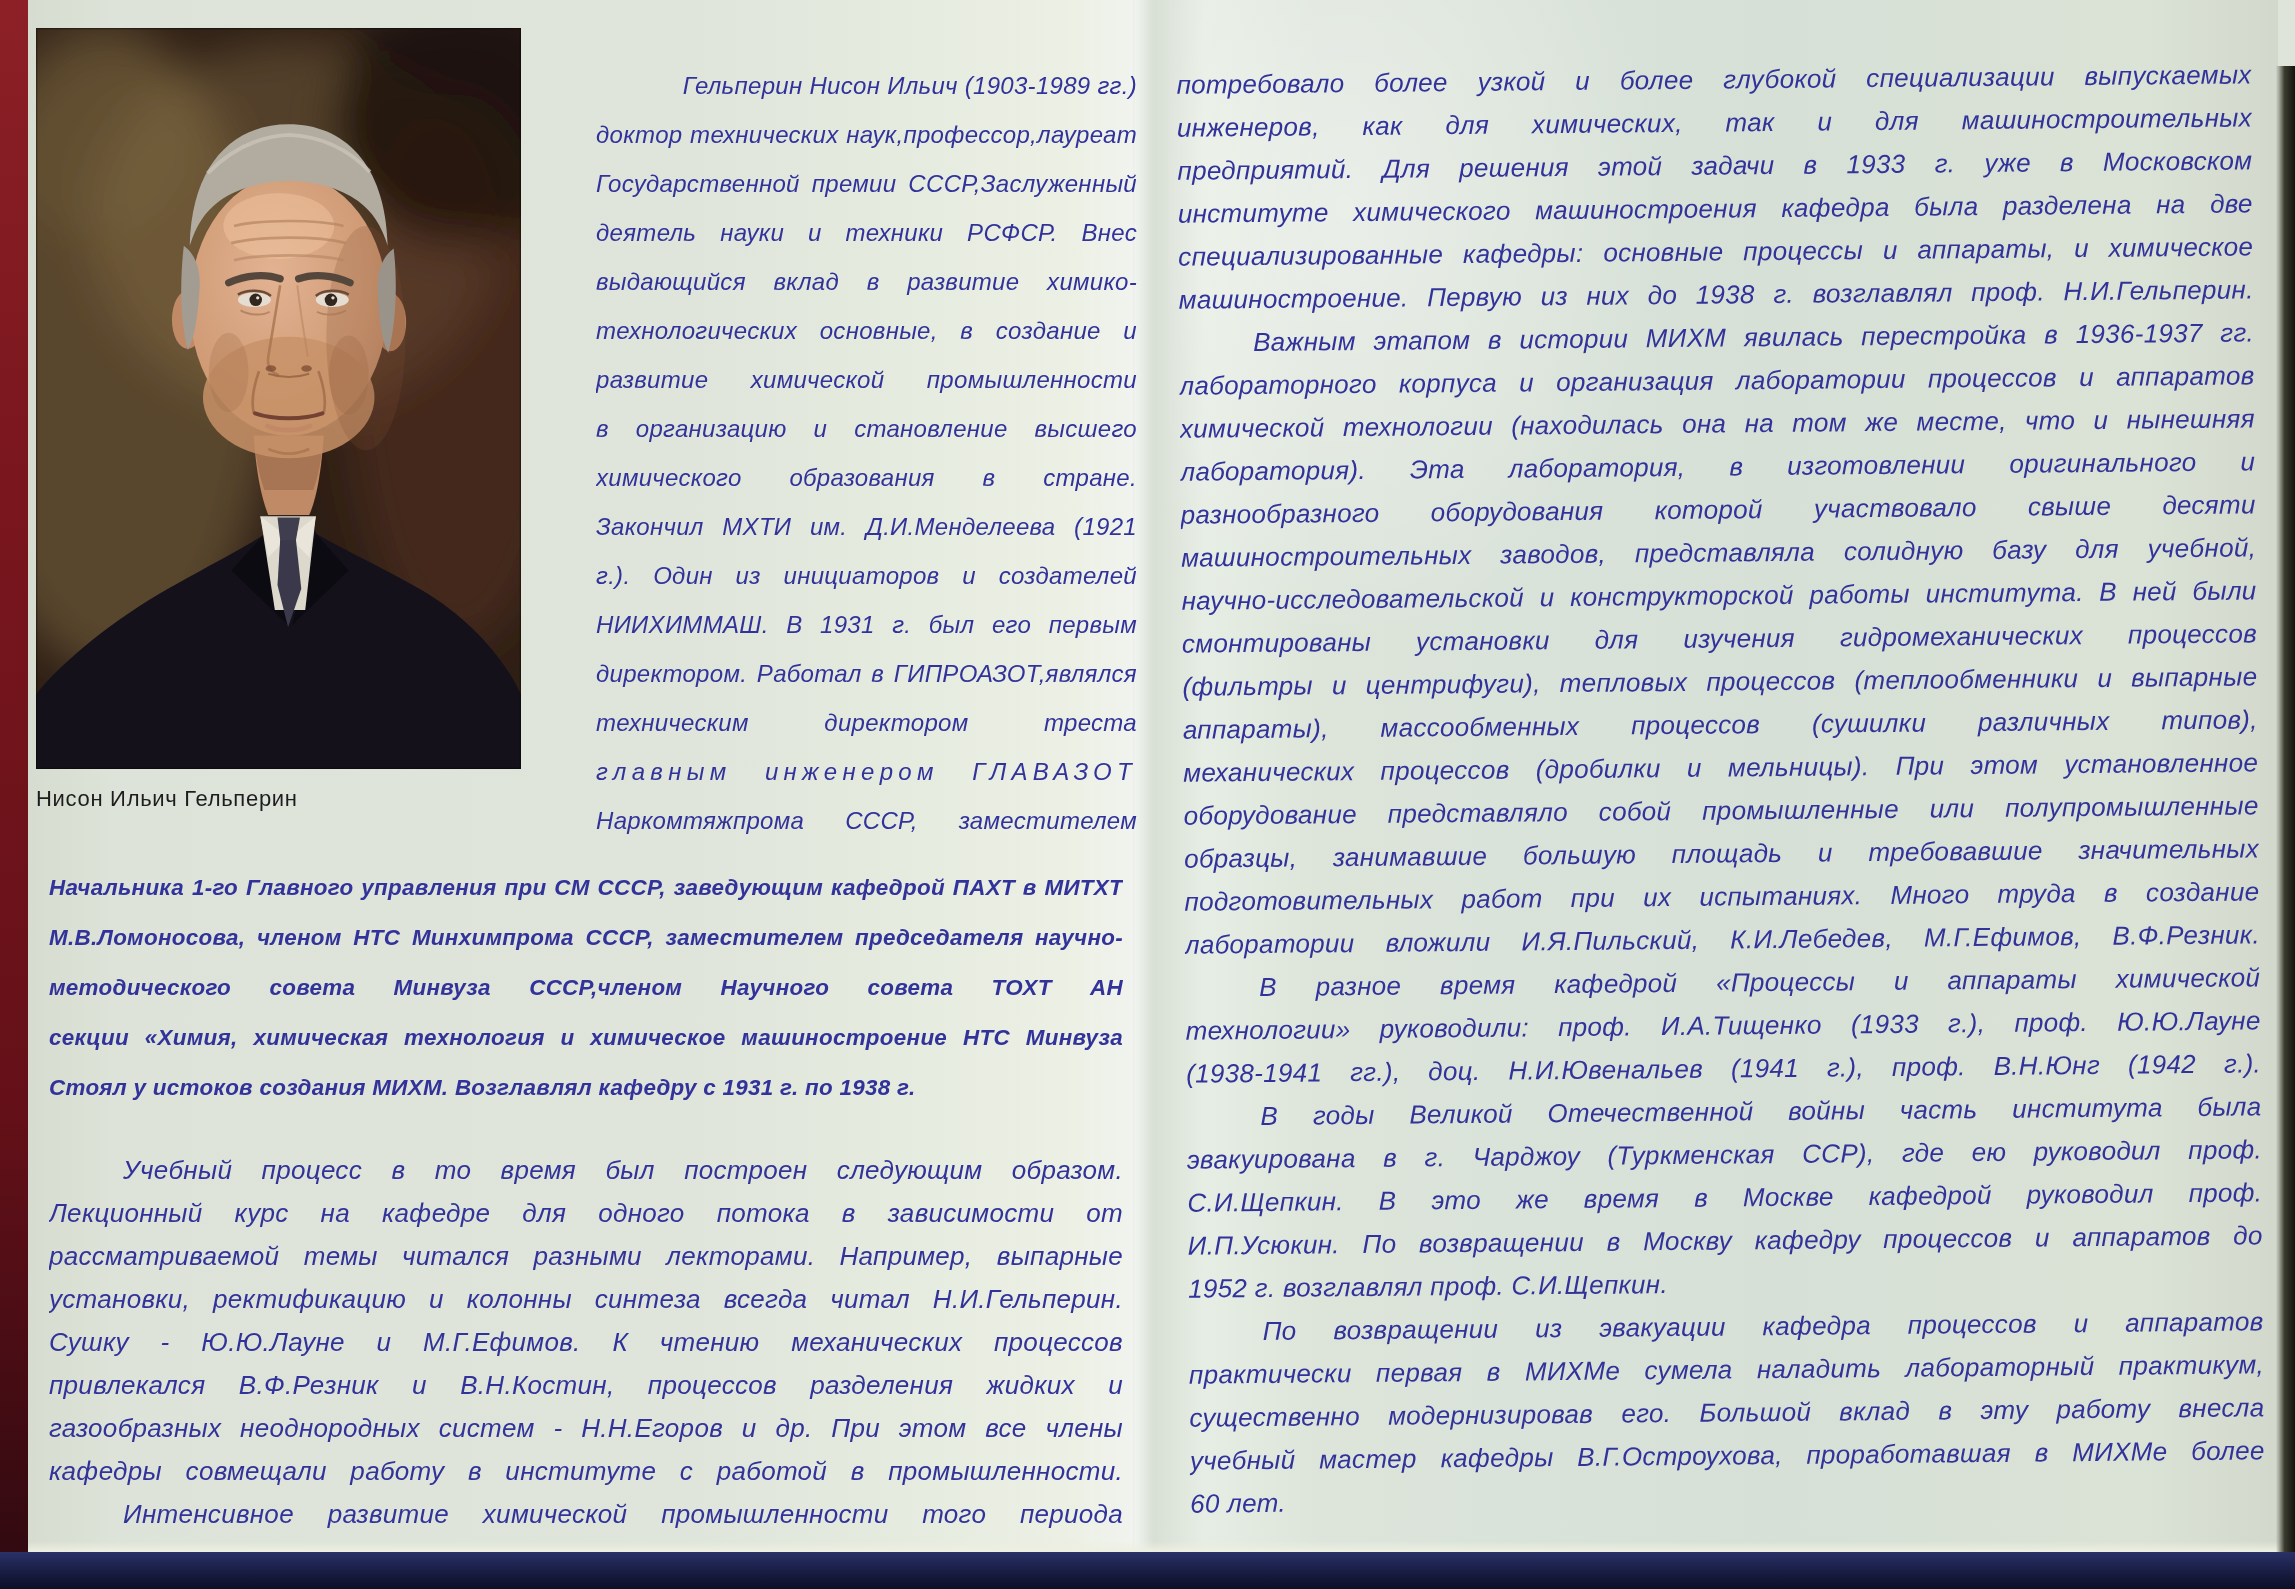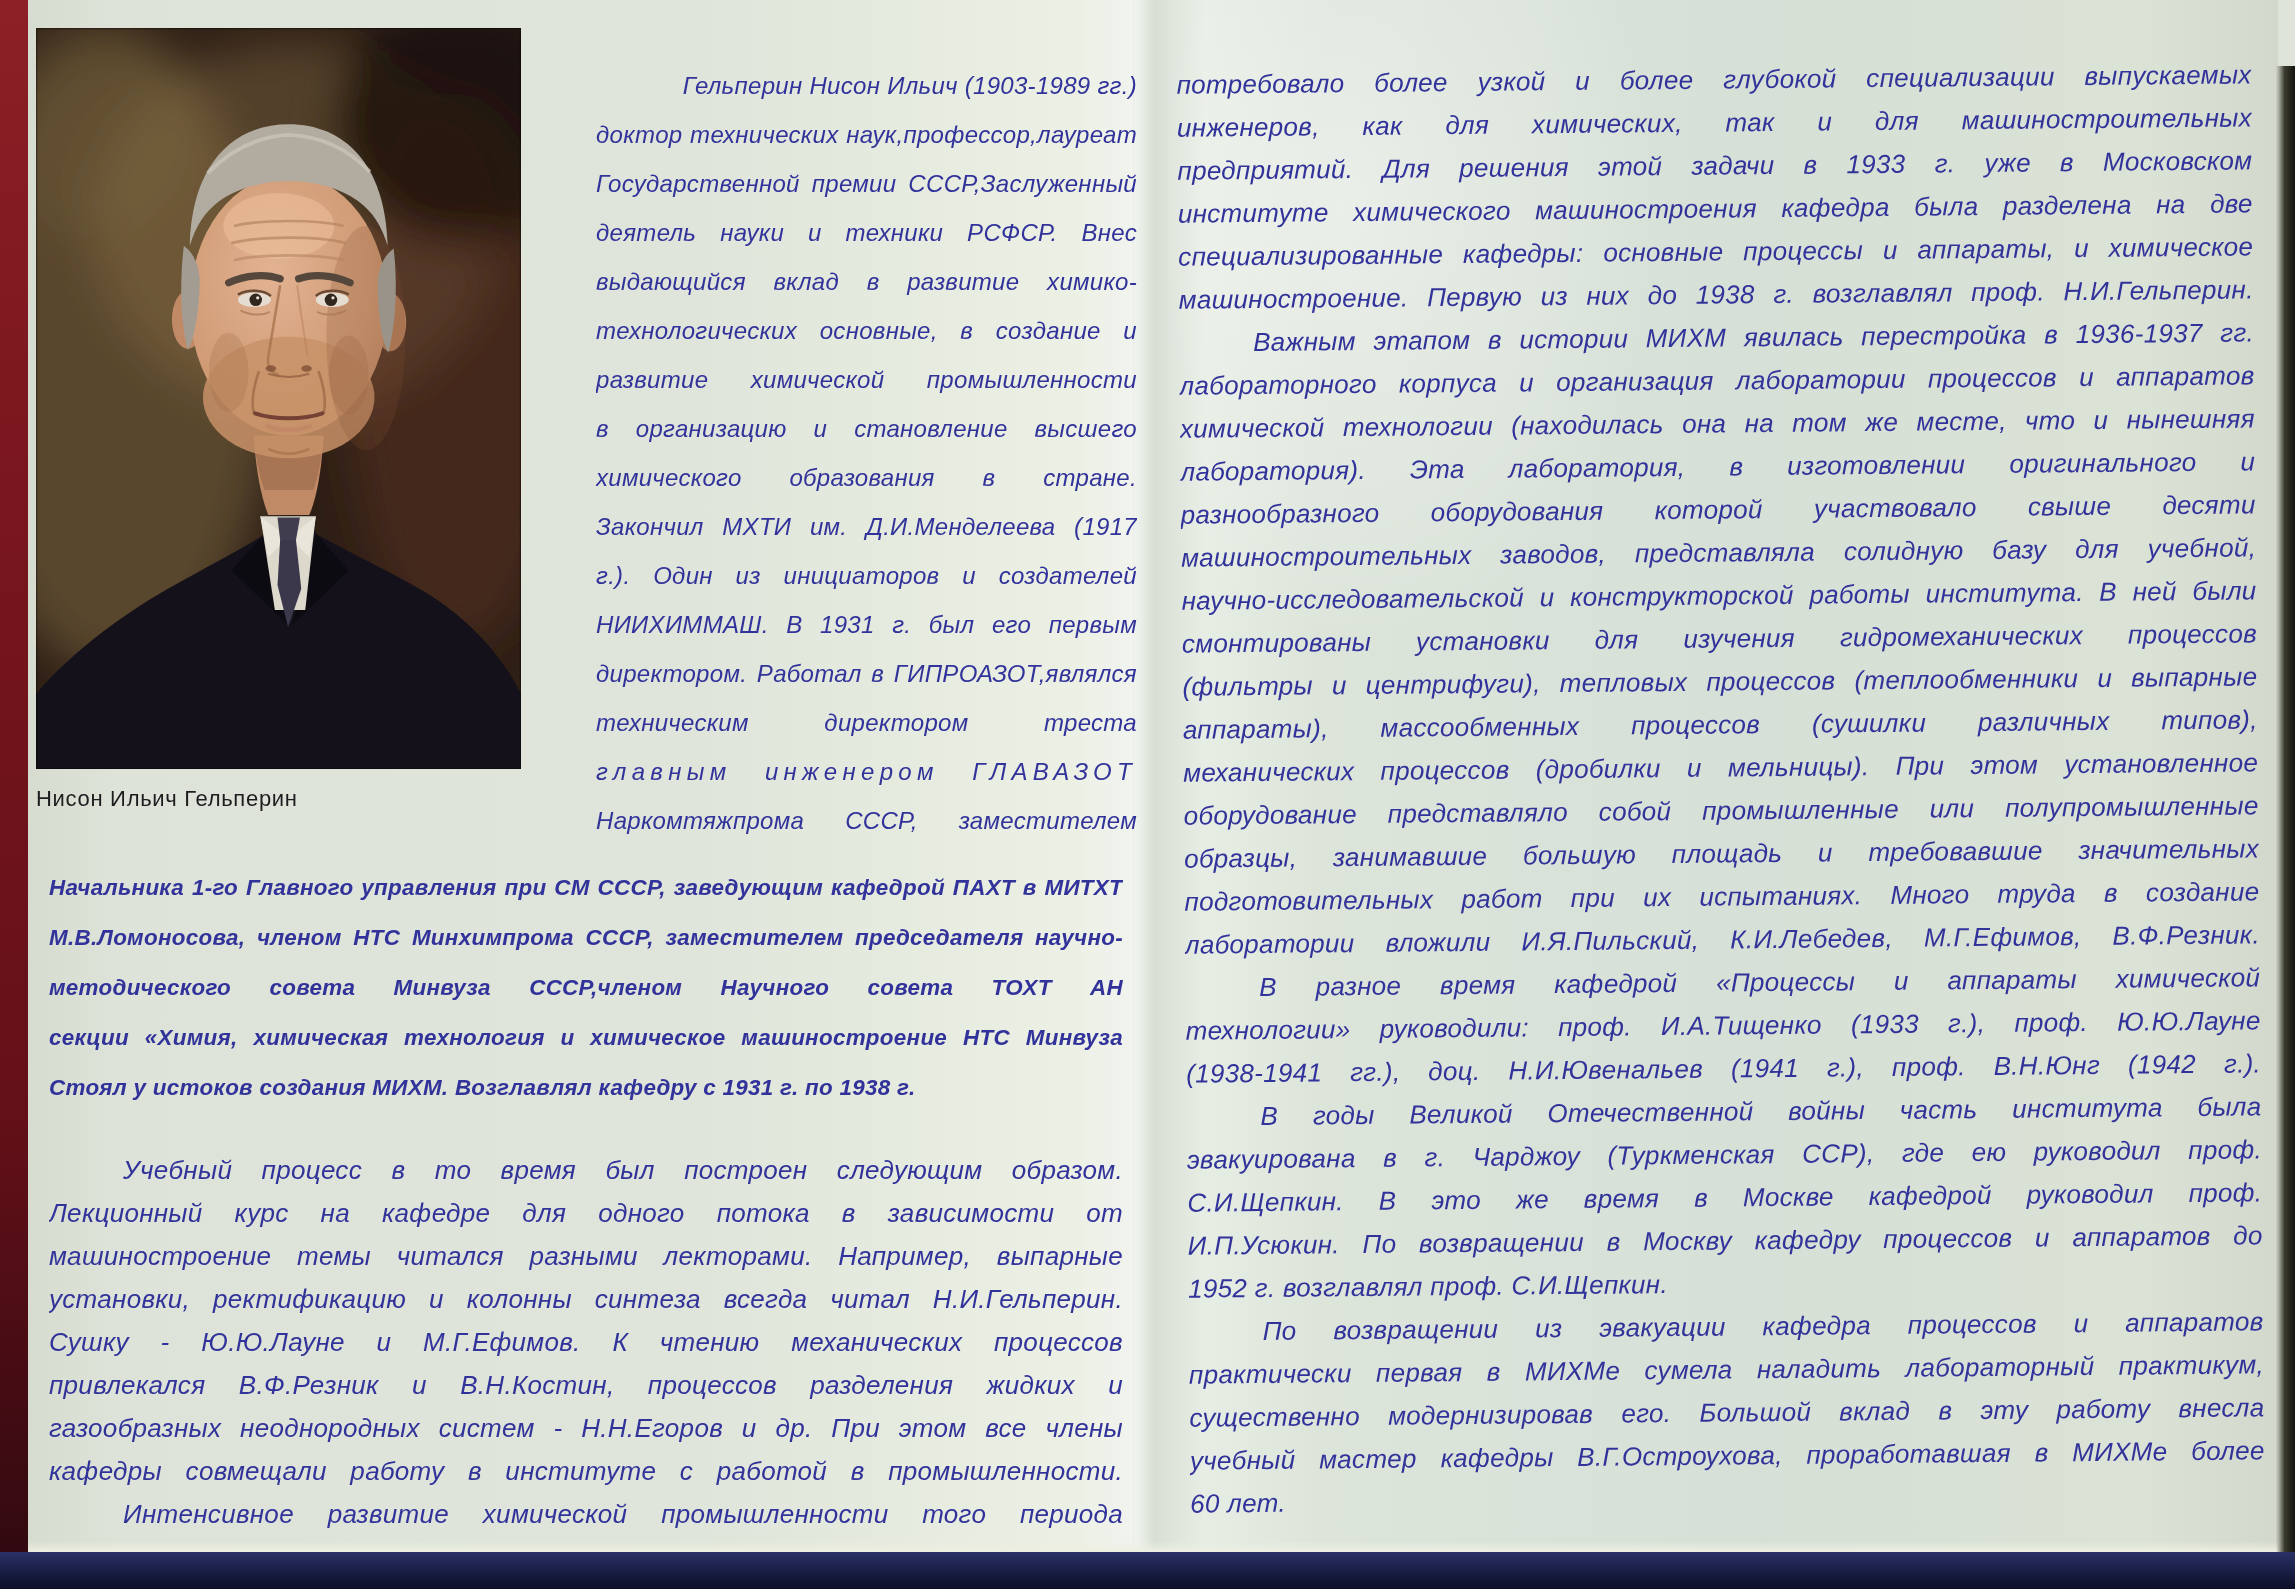--- a/index.html
+++ b/index.html
@@ -173,41 +173,41 @@
   <div class="lines col">
       <div class="ln r">Гельперин Нисон Ильич (1903-1989 гг.)</div>
       <div class="ln">доктор технических наук,профессор,лауреат</div>
       <div class="ln">Государственной премии СССР,Заслуженный</div>
       <div class="ln">деятель науки и техники РСФСР. Внес</div>
       <div class="ln">выдающийся вклад в развитие химико-</div>
       <div class="ln">технологических основные, в создание и</div>
       <div class="ln">развитие химической промышленности СССР,</div>
       <div class="ln">в организацию и становление высшего</div>
       <div class="ln">химического образования в стране.</div>
-      <div class="ln">Закончил МХТИ им. Д.И.Менделеева (1917</div>
+      <div class="ln">Закончил МХТИ им. Д.И.Менделеева (1921</div>
       <div class="ln">г.). Один из инициаторов и создателей</div>
       <div class="ln">НИИХИММАШ. В 1931 г. был его первым</div>
       <div class="ln">директором. Работал в ГИПРОАЗОТ,являлся</div>
       <div class="ln">техническим директором треста СОЮЗАЗОТ,</div>
       <div class="ln sp">главным инженером ГЛАВАЗОТ</div>
       <div class="ln">Наркомтяжпрома СССР, заместителем</div>
     </div>
 
   <div class="lines wide">
       <div class="ln">Начальника 1-го Главного управления при СМ СССР, заведующим кафедрой ПАХТ в МИТХТ им.</div>
       <div class="ln">М.В.Ломоносова, членом НТС Минхимпрома СССР, заместителем председателя научно-</div>
       <div class="ln">методического совета Минвуза СССР,членом Научного совета ТОХТ АН СССР,председателем</div>
       <div class="ln">секции «Химия, химическая технология и химическое машиностроение НТС Минвуза СССР.</div>
       <div class="ln last">Стоял у истоков создания МИХМ. Возглавлял кафедру с 1931 г. по 1938 г.</div>
     </div>
 
   <div class="lines para">
       <div class="ln ind">Учебный процесс в то время был построен следующим образом.</div>
       <div class="ln">Лекционный курс на кафедре для одного потока в зависимости от</div>
-      <div class="ln">машиностроение темы читался разными лекторами. Например, выпарные</div>
+      <div class="ln">рассматриваемой темы читался разными лекторами. Например, выпарные</div>
       <div class="ln">установки, ректификацию и колонны синтеза всегда читал Н.И.Гельперин.</div>
       <div class="ln">Сушку - Ю.Ю.Лауне и М.Г.Ефимов. К чтению механических процессов</div>
       <div class="ln">привлекался В.Ф.Резник и В.Н.Костин, процессов разделения жидких и</div>
       <div class="ln">газообразных неоднородных систем - Н.Н.Егоров и др. При этом все члены</div>
       <div class="ln">кафедры совмещали работу в институте с работой в промышленности.</div>
       <div class="ln ind">Интенсивное развитие химической промышленности того периода</div>
     </div>
 
   <div class="lines rtext">
       <div class="ln">потребовало более узкой и более глубокой специализации выпускаемых</div>

